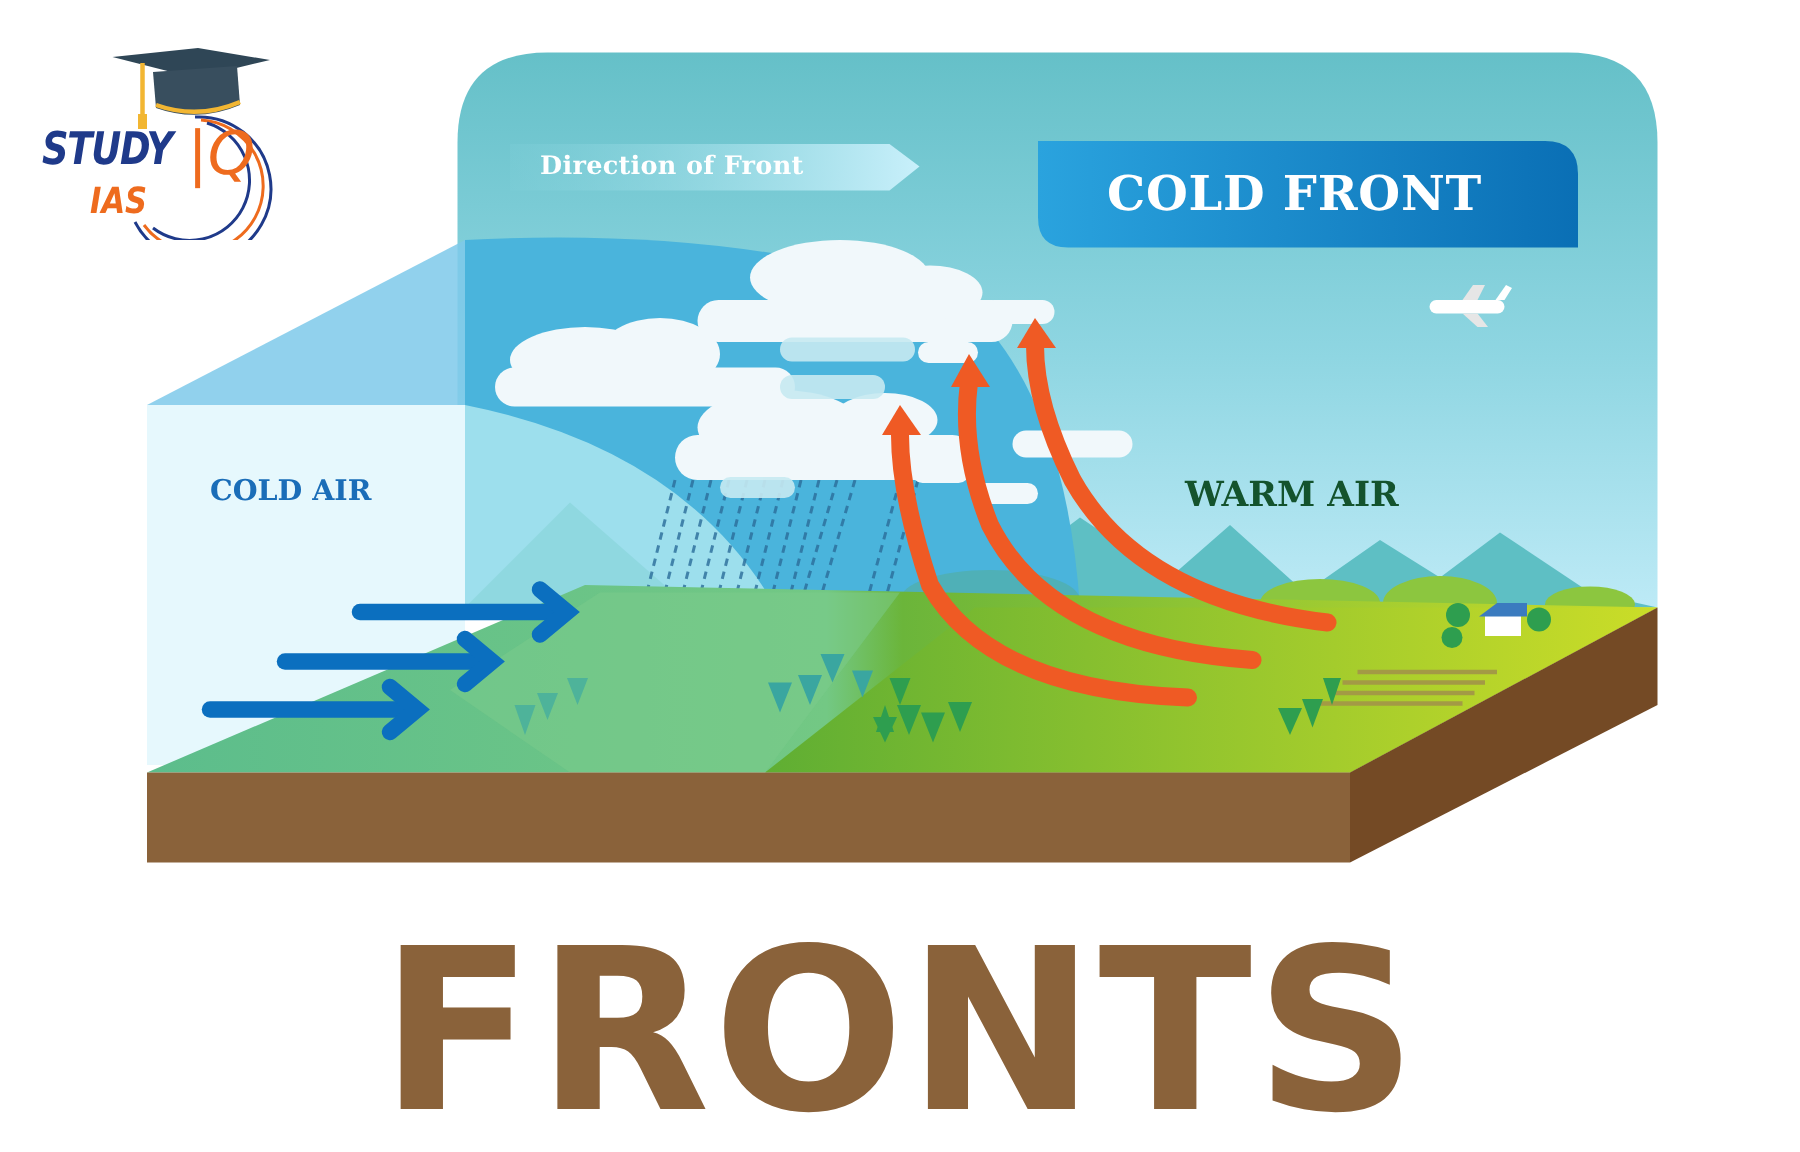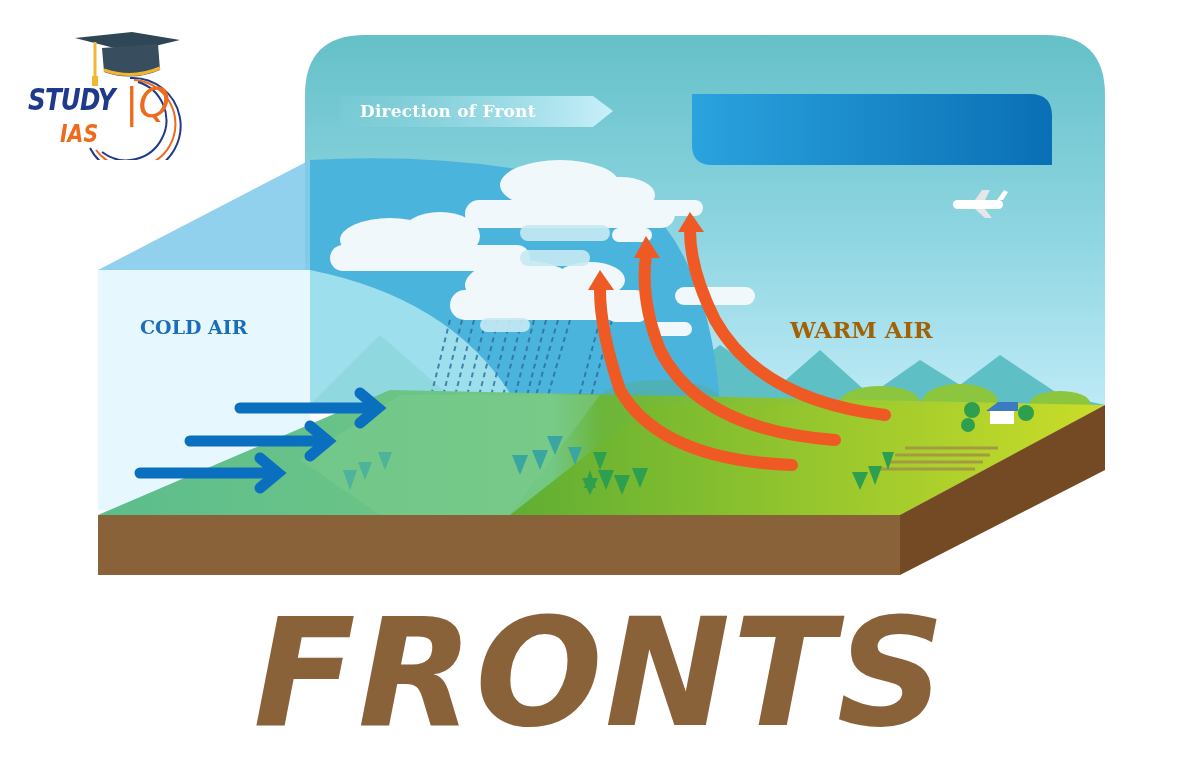--- a/index.html
+++ b/index.html
@@ -3,22 +3,22 @@
 <meta charset="utf-8">
 <style>
   html, body { margin:0; padding:0; background:#ffffff; }
   body { width:1200px; height:768px; position:relative; overflow:hidden; font-family:"DejaVu Serif", serif; }
   .stage { position:absolute; left:0; top:0; width:1200px; height:768px; }
   svg.scene { position:absolute; left:0; top:0; }
   .label { position:absolute; font-family:"DejaVu Serif", serif; font-weight:bold; white-space:nowrap;text-align:center; }
   .dir-label { left:360px; top:101px; font-size:17px; color:#ffffff; letter-spacing:0.2px; }
   .cf-label { left:738px; top:110px; font-size:32px; color:#ffffff; letter-spacing:0.5px; }
   .cold-air { left:140px; top:316px; font-size:19px; color:#1a6db8; }
-  .warm-air { left:790px; top:316px; font-size:23px; color:#a16207; }
-  .title { position:absolute; left:0; width:1200px; top:598px; text-align:center; font-family:"DejaVu Sans", sans-serif; font-weight:bold; font-size:150px; line-height:150px; color:#8a623a; letter-spacing:2px; transform:scaleY(1.0);font-style:italic; }
+  .warm-air { left:790px; top:316px; font-size:23px; color:#14532d; }
+  .title { position:absolute; left:0; width:1200px; top:613px; text-align:center; font-family:"DejaVu Sans", sans-serif; font-weight:bold; font-size:150px; line-height:150px; color:#8a623a; letter-spacing:2px; transform:scaleY(1.0); }
   .logo { position:absolute; left:20px; top:20px; width:180px; height:140px;font-style:italic; }
   .logo-study { position:absolute; left:8px; top:62px; font-family:"DejaVu Sans", sans-serif; font-weight:bold; font-size:30px; color:#1f3a8a; letter-spacing:-1px; transform:scaleX(0.82); transform-origin:left; }
   .logo-ias { position:absolute; left:40px; top:100px; font-family:"DejaVu Sans", sans-serif; font-weight:bold; font-size:24px; color:#ee6b1e; transform:scaleX(0.85); transform-origin:left; }
   .logo-iq { position:absolute; left:105px; top:60px; font-family:"DejaVu Sans", sans-serif; font-size:40px; color:#ee6b1e; font-weight:normal; }
 </style>
 </head>
 <body>
 
 <div class="stage">
 
@@ -175,20 +175,21 @@
       <polygon points="975,209 985,218 992,218 985,209" fill="#e6e6e6"></polygon>
       <polygon points="997,200 1004,190 1008,192 1003,200" fill="#ffffff"></polygon>
     </g>
 
     <polygon points="340,96 593,96 613,111 593,127 340,127" fill="url(#dirGrad)"></polygon>
 
     <path d="M692,94 L1030,94 Q1052,94 1052,116 L1052,165 L712,165 Q692,165 692,145 Z" fill="url(#bannerGrad)"></path>
   </svg>
 
   <div class="label dir-label">Direction of Front</div>
+  <div class="label cf-label">COLD FRONT</div>
   <div class="label cold-air">COLD AIR</div>
   <div class="label warm-air">WARM AIR</div>
 
   <div class="logo">
     <svg width="180" height="140" viewBox="0 0 180 140" style="position:absolute;left:0;top:0;">
       <g fill="none" stroke-width="2">
         <path d="M110,58 A48,48 0 1,1 70,128" stroke="#1f3a8a"></path>
         <path d="M114,60 A44,44 0 1,1 76,130" stroke="#ee6b1e"></path>
         <path d="M118,62 A40,40 0 1,1 82,132" stroke="#1f3a8a"></path>
       </g>

